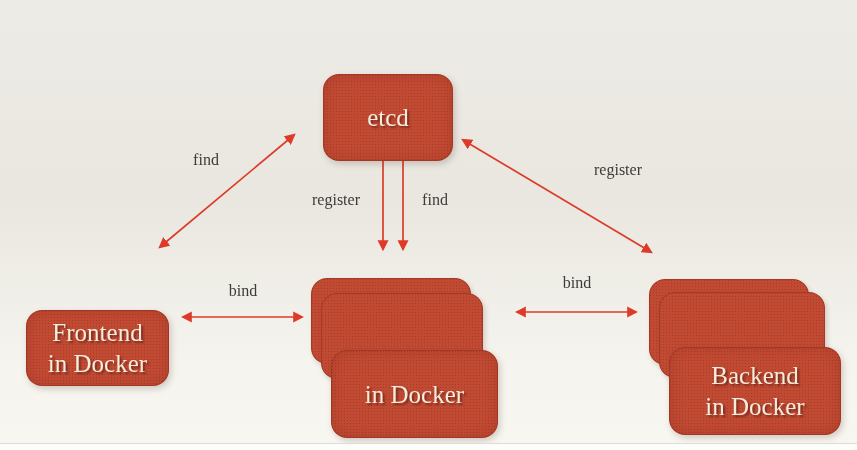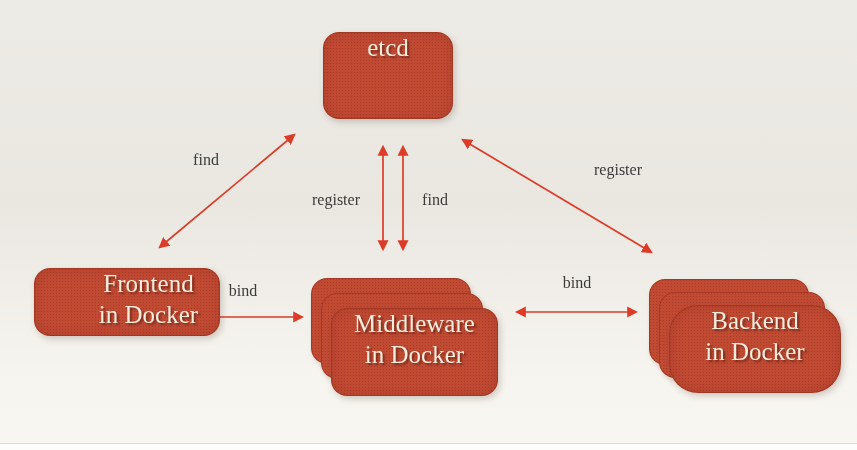--- a/index.html
+++ b/index.html
@@ -27,39 +27,40 @@
   }
   .arrows{position:absolute;left:0;top:0;width:857px;height:450px;}
   .arrows line{stroke:var(--arrow);stroke-width:1.7px;}
   .arrows .ah{fill:var(--arrow);}
   .node{
     position:absolute;border-radius:16px;
     background-color:var(--node-fill);
     background-image:radial-gradient(rgba(95,22,10,0.25) 0.8px, rgba(255,255,255,0.0) 1px);
     background-size:3px 3px;
     box-shadow:inset 0 0 0 1px rgba(140,40,24,0.45), inset 0 0 14px rgba(90,20,10,0.18), 2px 3px 6px rgba(90,70,60,0.25);
-    display:flex;flex-direction:column;align-items:center;justify-content:flex-start;
+    display:flex;flex-direction:column;align-items:center;justify-content:center;
     color:var(--node-text);
     text-shadow:2px 2px 2px rgba(70,22,12,0.55);
+    margin-top:42px;
   }
   .node .line{display:block;line-height:31px;font-size:25px;white-space:nowrap;}
   .node-etcd{left:323px;top:32px;width:130px;height:87px;font-size:28px;}
-  .node-frontend{left:34px;top:268px;width:143px;height:68px;padding-left:43px;}
+  .node-frontend{left:26px;top:268px;width:143px;height:76px;}
   .stack-back,.stack-mid{position:absolute;border-radius:16px;
     background-color:var(--node-fill);
     background-image:radial-gradient(rgba(95,22,10,0.25) 0.8px, rgba(255,255,255,0.0) 1px);
     background-size:3px 3px;
     box-shadow:inset 0 0 0 1px rgba(140,40,24,0.5), 2px 3px 5px rgba(90,70,60,0.22);
   }
   .mw-back{left:311px;top:278px;width:160px;height:86px;}
   .mw-mid{left:321px;top:293px;width:162px;height:86px;}
   .node-middleware{left:331px;top:308px;width:167px;height:88px;}
   .be-back{left:649px;top:279px;width:160px;height:86px;}
   .be-mid{left:659px;top:292px;width:166px;height:86px;}
-  .node-backend{left:669px;top:305px;width:172px;height:88px;border-radius:29px;}
+  .node-backend{left:669px;top:305px;width:172px;height:88px;}
   .edge-label{
     position:absolute;transform:translate(-50%,-50%);
     color:var(--label-text);font-size:16px;white-space:nowrap;
   }
 </style>
 </head>
 <body>
 
 <div class="stage">
 
@@ -82,21 +83,20 @@
   </div>
 
   <div class="node node-frontend">
     <span class="line">Frontend</span>
     <span class="line">in Docker</span>
   </div>
 
   <div class="stack-back mw-back"></div>
   <div class="stack-mid mw-mid"></div>
   <div class="node node-middleware">
-    <span class="line">Middleware</span>
     <span class="line">in Docker</span>
   </div>
 
   <div class="stack-back be-back"></div>
   <div class="stack-mid be-mid"></div>
   <div class="node node-backend">
     <span class="line">Backend</span>
     <span class="line">in Docker</span>
   </div>
 

